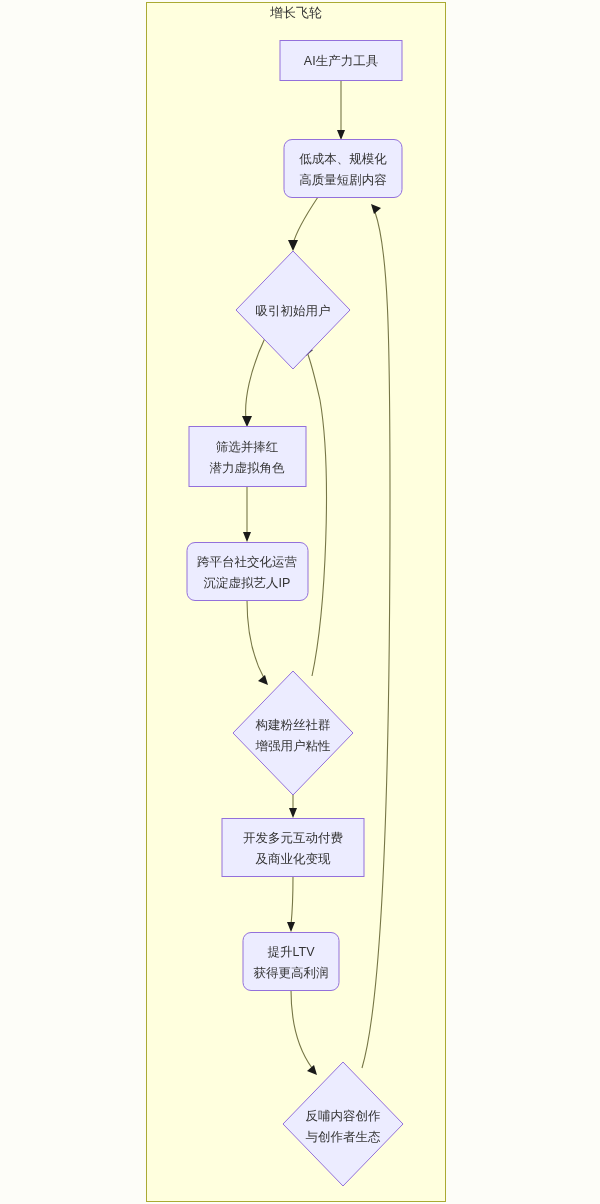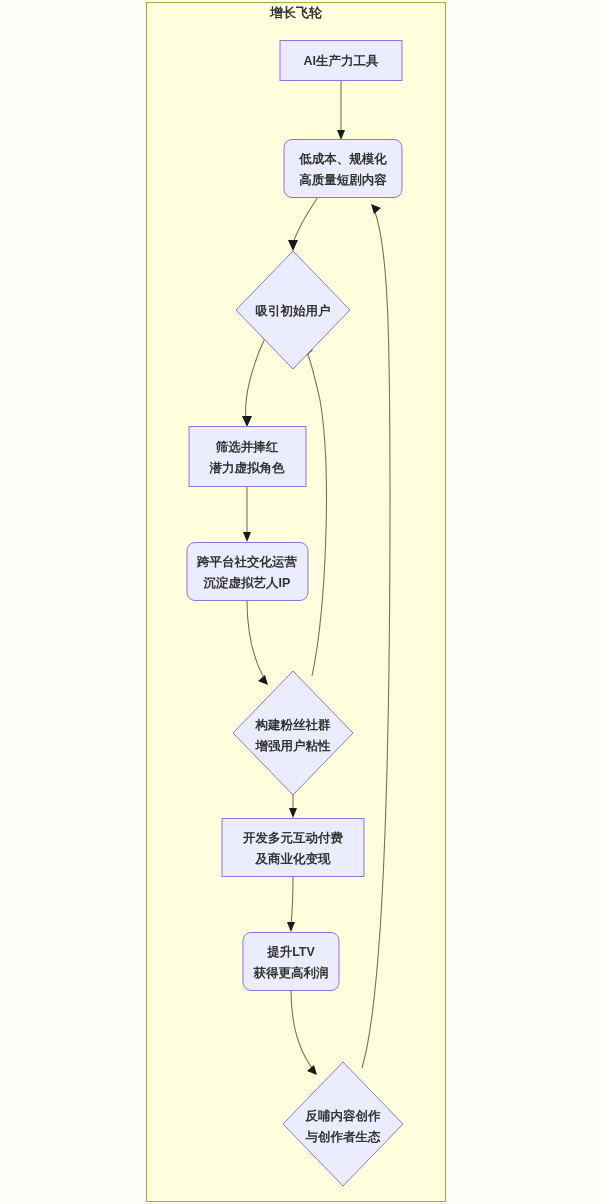--- a/index.html
+++ b/index.html
@@ -10,21 +10,20 @@
   body {
     width: 600px;
     height: 1204px;
     overflow: hidden;
     font-family: "Liberation Sans", "DejaVu Sans", sans-serif;
   }
   #diagram-root {
     position: relative;
     width: 600px;
     height: 1196px;
-    font-weight: bold;
   }
   svg#flowchart {
     display: block;
     width: 600px;
     height: 1204px;
   }
   .subgraph-bg {
     fill: #ffffde;
     stroke: #aaaa33;
     stroke-width: 1;

